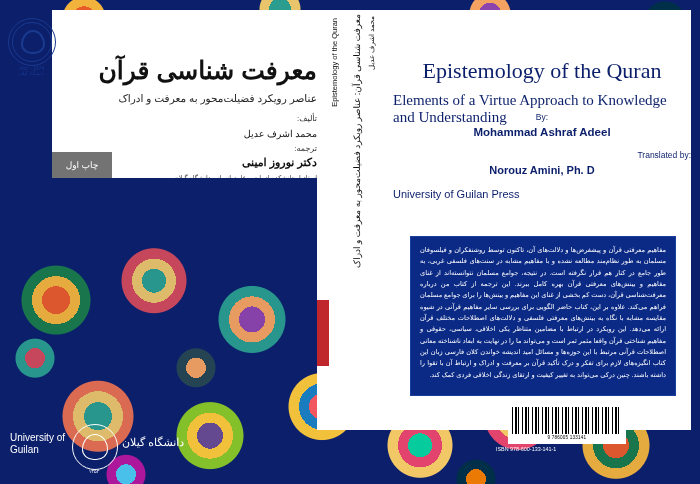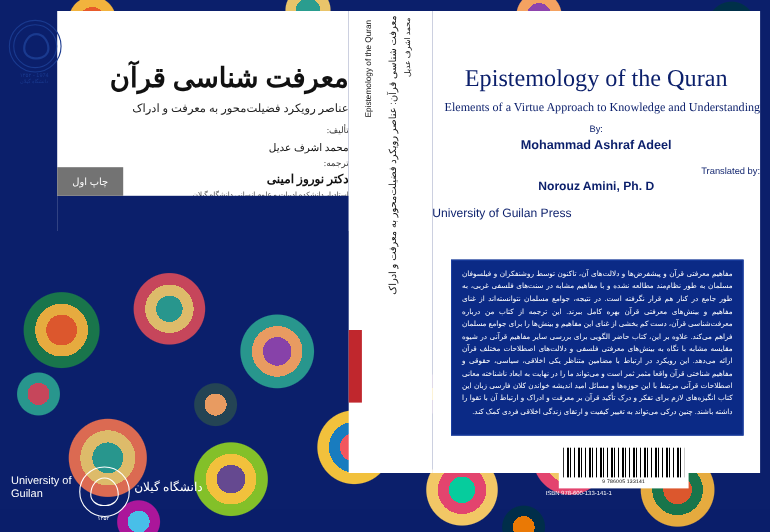--- a/index.html
+++ b/index.html
@@ -33,21 +33,21 @@
   .pattern.top{position:absolute;left:0;top:0;width:700px;height:230px;
     background:
       radial-gradient(circle at 12% 8%, #e85a2a 0 12px, #f2b33d 12px 21px, transparent 22px),
       radial-gradient(circle at 40% 4%, #2a9d8f 0 11px, #e9c46a 11px 20px, transparent 21px),
       radial-gradient(circle at 70% 6%, #8e44ad 0 11px, #f4a261 11px 20px, transparent 21px),
       radial-gradient(circle at 95% 10%, #d62828 0 12px, #003049 12px 21px, transparent 22px),
       linear-gradient(#0b1f6b,#0b1f6b);opacity:1;}
 
   
   .front-panel{position:absolute;left:393px;top:10px;width:298px;height:420px;background:#fff;}
-  .back-panel{position:absolute;left:52px;top:10px;width:265px;height:200px;background:#fff;font-family:Liberation Serif, serif;}
+  .back-panel{position:absolute;left:52px;top:10px;width:265px;height:200px;background:#fff;}
   .spine{position:absolute;left:317px;top:10px;width:76px;height:420px;background:#fff;}
 
   
   .back-title{position:absolute;right:0;top:46px;width:243px;text-align:right;
     font-size:25px;font-weight:bold;color:#111;direction:rtl;letter-spacing:0;}
   .back-sub{position:absolute;right:0;top:82px;width:243px;text-align:right;
     font-size:10.5px;color:#222;direction:rtl;}
   .back-byline{position:absolute;right:0;top:104px;width:243px;text-align:right;font-size:8px;color:#333;direction:rtl;}
   .back-author{position:absolute;right:0;top:118px;width:243px;text-align:right;font-size:9.5px;color:#111;direction:rtl;}
   .back-tr-lab{position:absolute;right:0;top:134px;width:243px;text-align:right;font-size:8px;color:#333;direction:rtl;}
@@ -71,22 +71,22 @@
   
   .spine-text{position:absolute;writing-mode:vertical-rl;text-orientation:mixed;
     transform:rotate(180deg);white-space:nowrap;color:#111;}
   .sp-en{left:330px;top:18px;font-size:7.5px;}
   .sp-fa1{left:352px;top:14px;font-size:9px;direction:rtl;}
   .sp-fa2{left:368px;top:16px;font-size:7px;direction:rtl;}
 
   
   .f-title{position:absolute;left:393px;top:58px;width:298px;text-align:center;
     font-family:"Liberation Serif",serif;font-size:22px;color:#0b1f6b;}
-  .f-sub{position:absolute;left:393px;top:92px;width:298px;text-align:right;
-    font-family:"Liberation Serif",serif;font-size:11px;color:#0b1f6b;}
+  .f-sub{position:absolute;left:393px;top:92px;width:298px;text-align:left;
+    font-family:"Liberation Serif",serif;font-size:15px;color:#0b1f6b;}
   .f-bylabel{position:absolute;left:393px;top:112px;width:298px;text-align:center;font-size:8.5px;color:#0b1f6b;}
   .f-author{position:absolute;left:393px;top:126px;width:298px;text-align:center;
     font-size:11.5px;font-weight:bold;color:#0b1f6b;}
   .f-trlabel{position:absolute;left:393px;top:150px;width:298px;text-align:right;font-size:8.5px;color:#0b1f6b;}
   .f-translator{position:absolute;left:393px;top:164px;width:298px;text-align:center;
     font-size:11px;font-weight:bold;color:#0b1f6b;}
   .f-press{position:absolute;left:393px;top:188px;width:298px;text-align:left;
     font-size:11px;font-weight:normal;color:#0b1f6b;}
 
   

